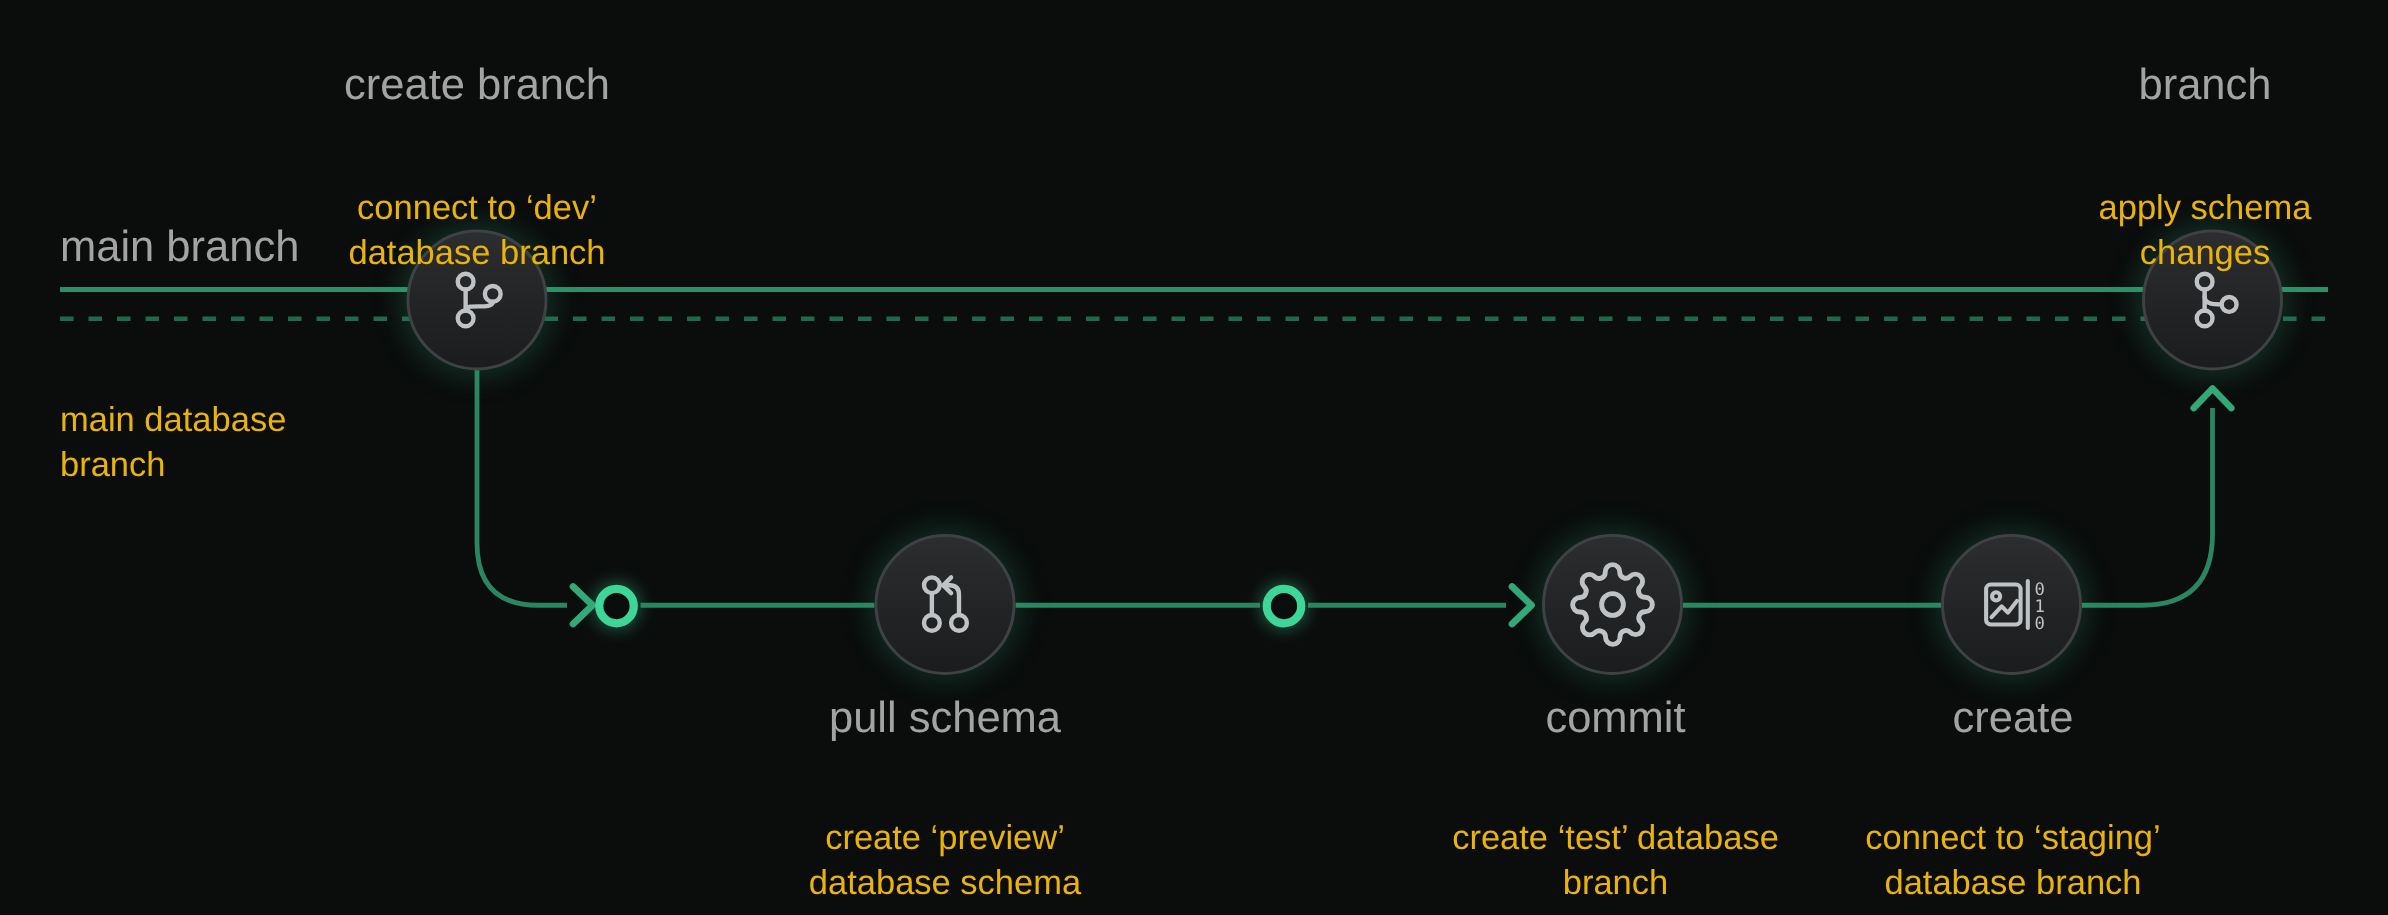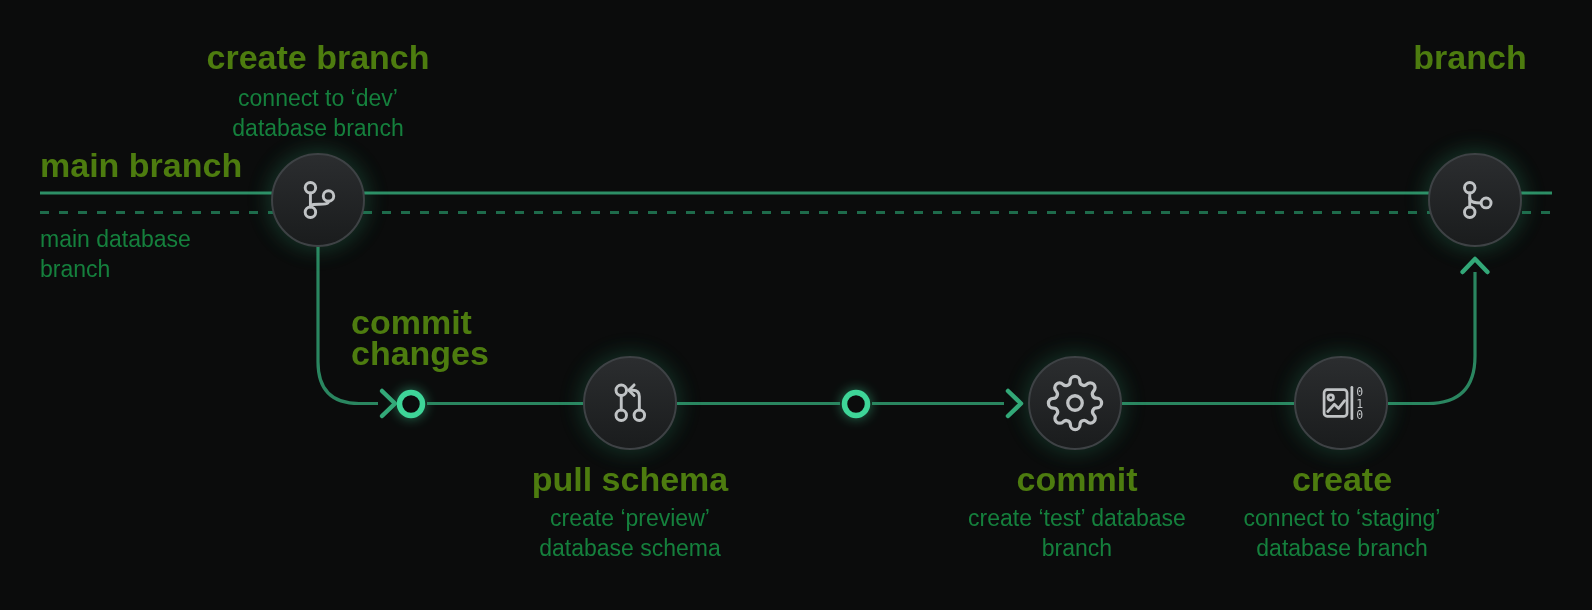--- a/index.html
+++ b/index.html
@@ -2,22 +2,22 @@
 <html><head>
 <meta charset="utf-8">
 <style>
   html,body{margin:0;padding:0;background:#0b0c0c;}
   .canvas{
     position:relative;width:1592px;height:610px;background:#0b0c0c;
     font-family:"Liberation Sans",sans-serif;overflow:hidden;
   }
   .edges{position:absolute;left:0;top:0;z-index:1;}
   .label{position:absolute;z-index:3;}
-  .h{color:#4d7c0f;font-size:34px;font-weight:700;line-height:31px;white-space:pre-line;}
-  .sub{color:#15803d;font-size:23px;font-weight:400;line-height:30px;}
+  .h{color:#a3a3a3;font-size:29px;font-weight:400;line-height:31px;white-space:pre-line;}
+  .sub{color:#eab308;font-size:23px;font-weight:400;line-height:30px;margin-top:40px;}
   .center{transform:translateX(-50%);text-align:center;}
   .node{
     position:absolute;z-index:2;width:94px;height:94px;border-radius:50%;
     background:linear-gradient(180deg,#2b2d2f 0%,#1a1c1d 100%);
     border:2px solid #3e4245;box-sizing:border-box;
     display:flex;align-items:center;justify-content:center;
     box-shadow:0 0 28px rgba(62,213,152,0.13);
   }
   .node svg{display:block;}
   .icon-stroke{stroke:#c0c3c5;fill:none;stroke-linecap:round;stroke-linejoin:round;}
@@ -122,27 +122,27 @@
       </g>
     </svg>
   </div>
 
   <div class="label sub" style="left:40px;top:224px;width:205px">main database branch</div>
   <div class="label h" style="left:40px;top:150px">main branch</div>
 
   <div class="label h center" style="left:318px;top:42px">create branch</div>
   <div class="label sub center" style="left:318px;top:83px;width:220px">connect to ‘dev’ database branch</div>
 
-  <div class="label h center" style="left:411px;top:307px;width:120px">commit changes</div>
 
   <div class="label h center" style="left:630px;top:464px">pull schema</div>
   <div class="label sub center" style="left:630px;top:503px;width:235px">create ‘preview’ database schema</div>
 
 
   <div class="label h center" style="left:1077px;top:464px">commit</div>
   <div class="label sub center" style="left:1077px;top:503px;width:225px">create ‘test’ database branch</div>
 
   <div class="label h center" style="left:1342px;top:464px">create</div>
   <div class="label sub center" style="left:1342px;top:503px;width:250px">connect to ‘staging’ database branch</div>
 
   <div class="label h center" style="left:1470px;top:42px">branch</div>
+  <div class="label sub center" style="left:1470px;top:83px;width:185px">apply schema changes</div>
 
 </div>
 
 </body></html>

